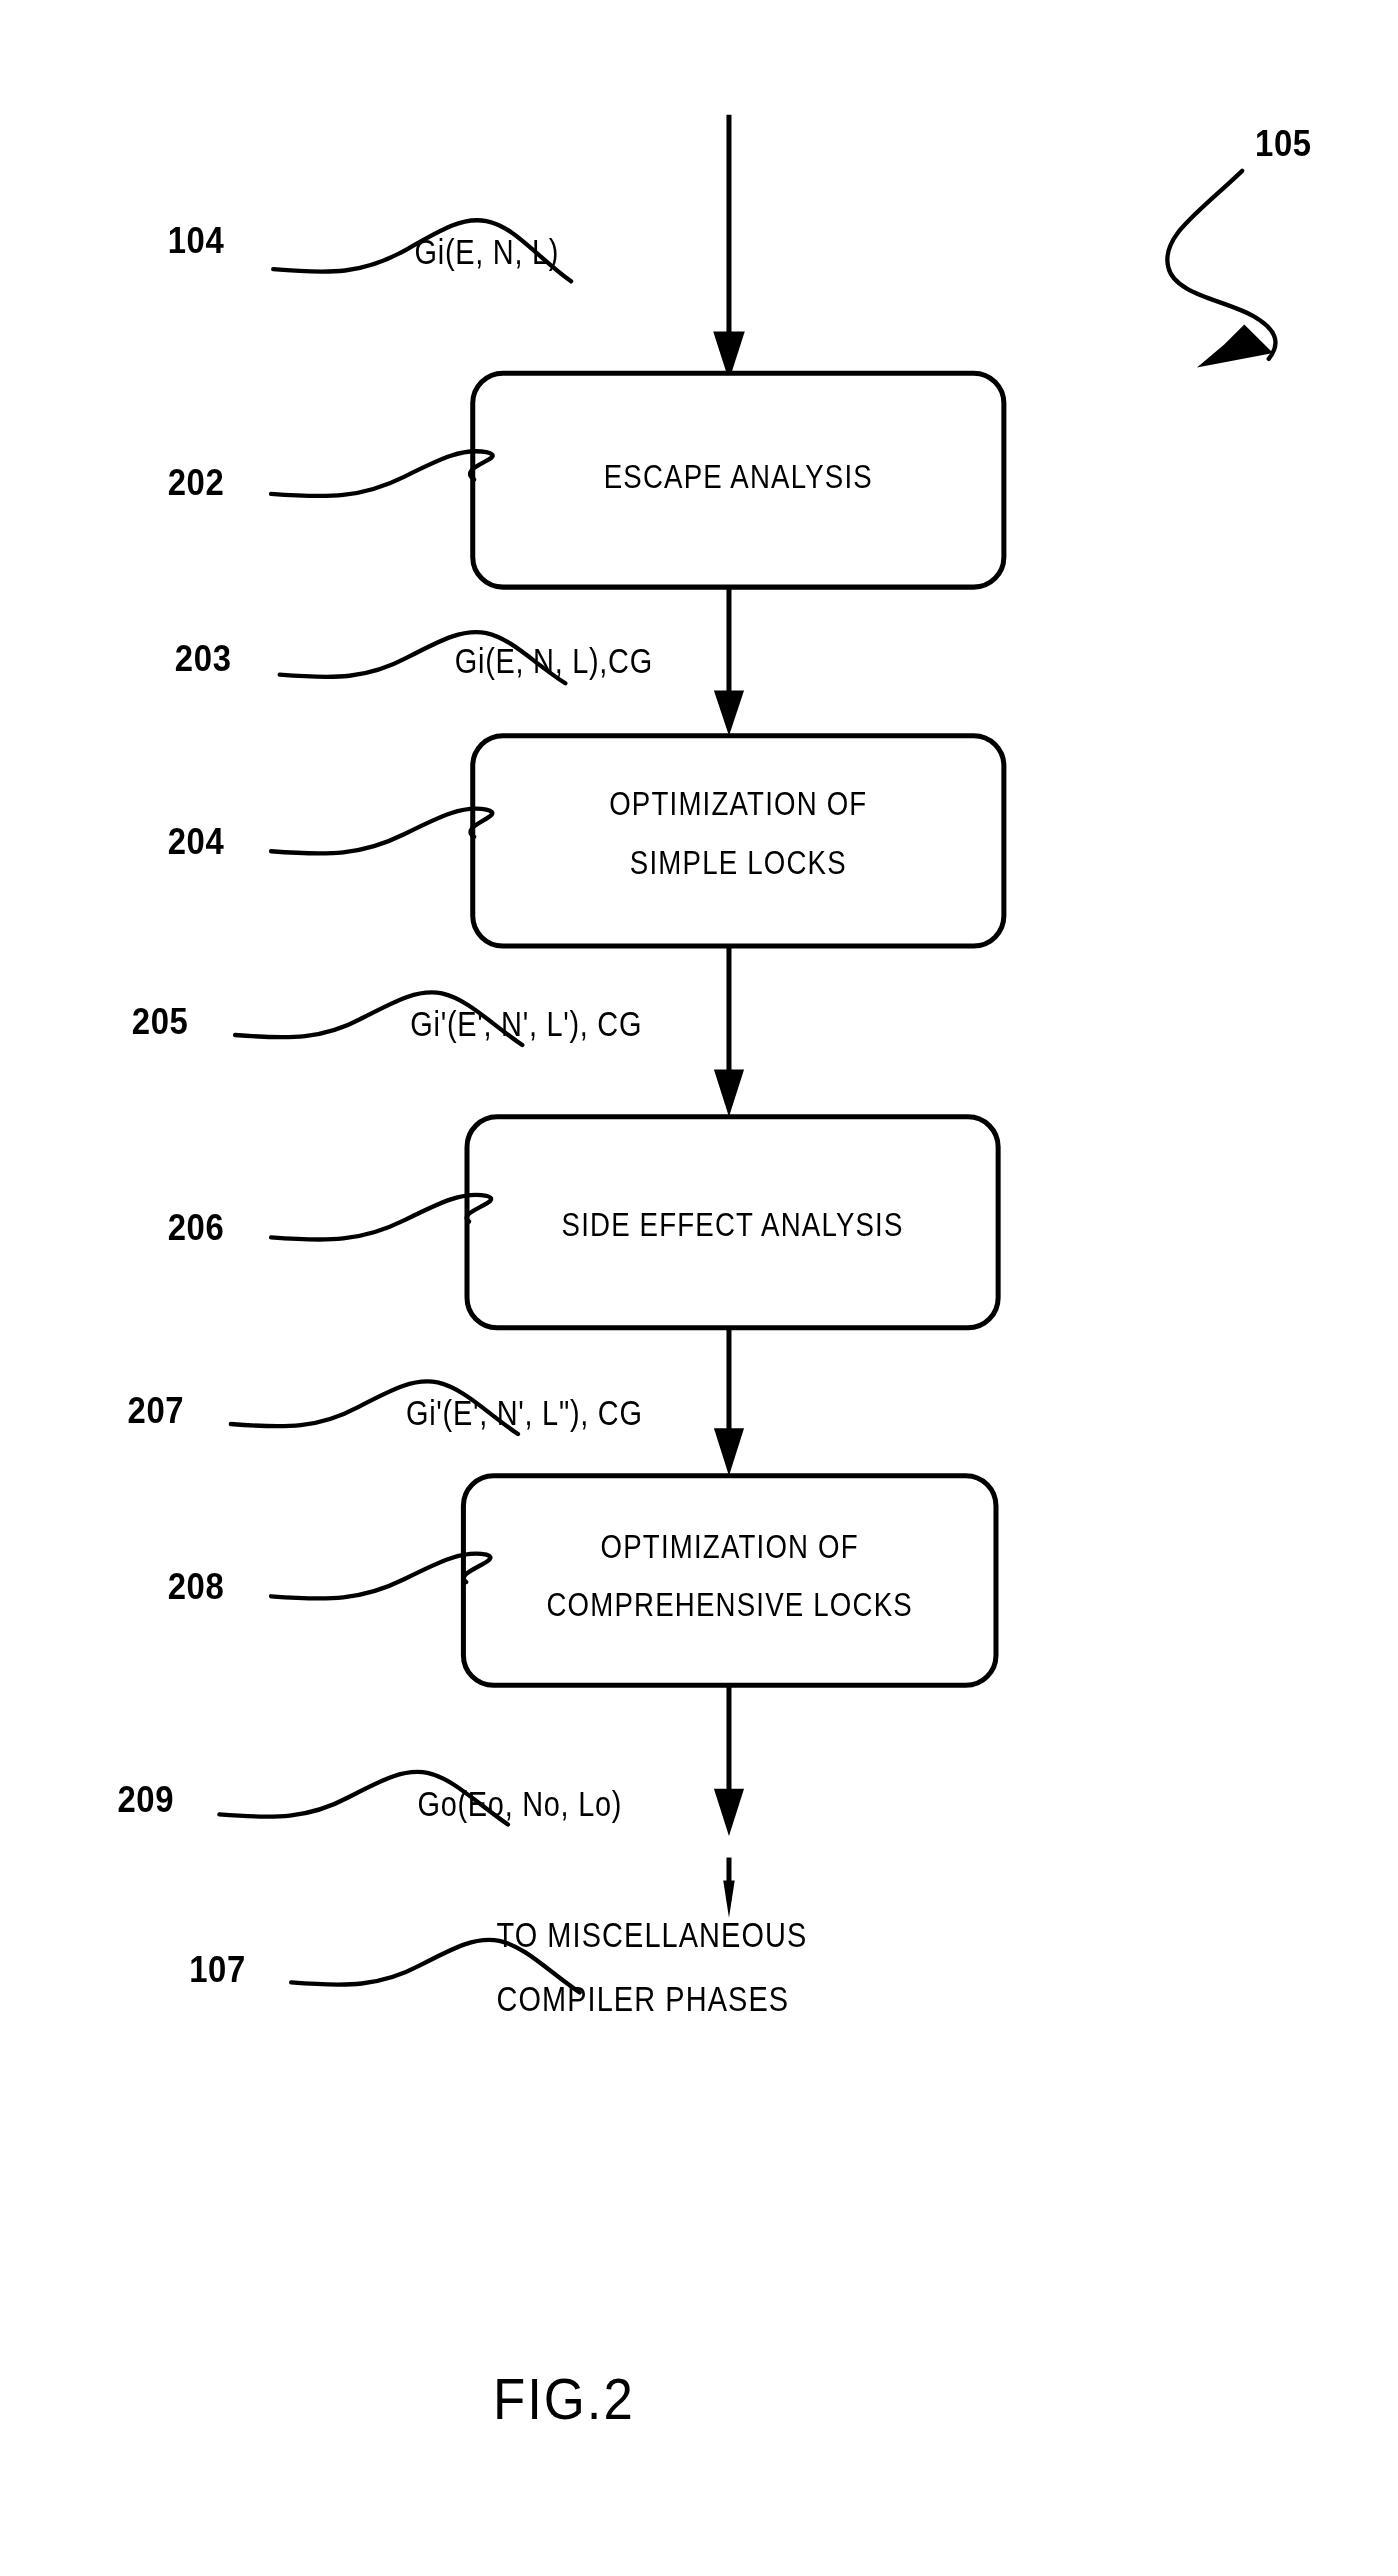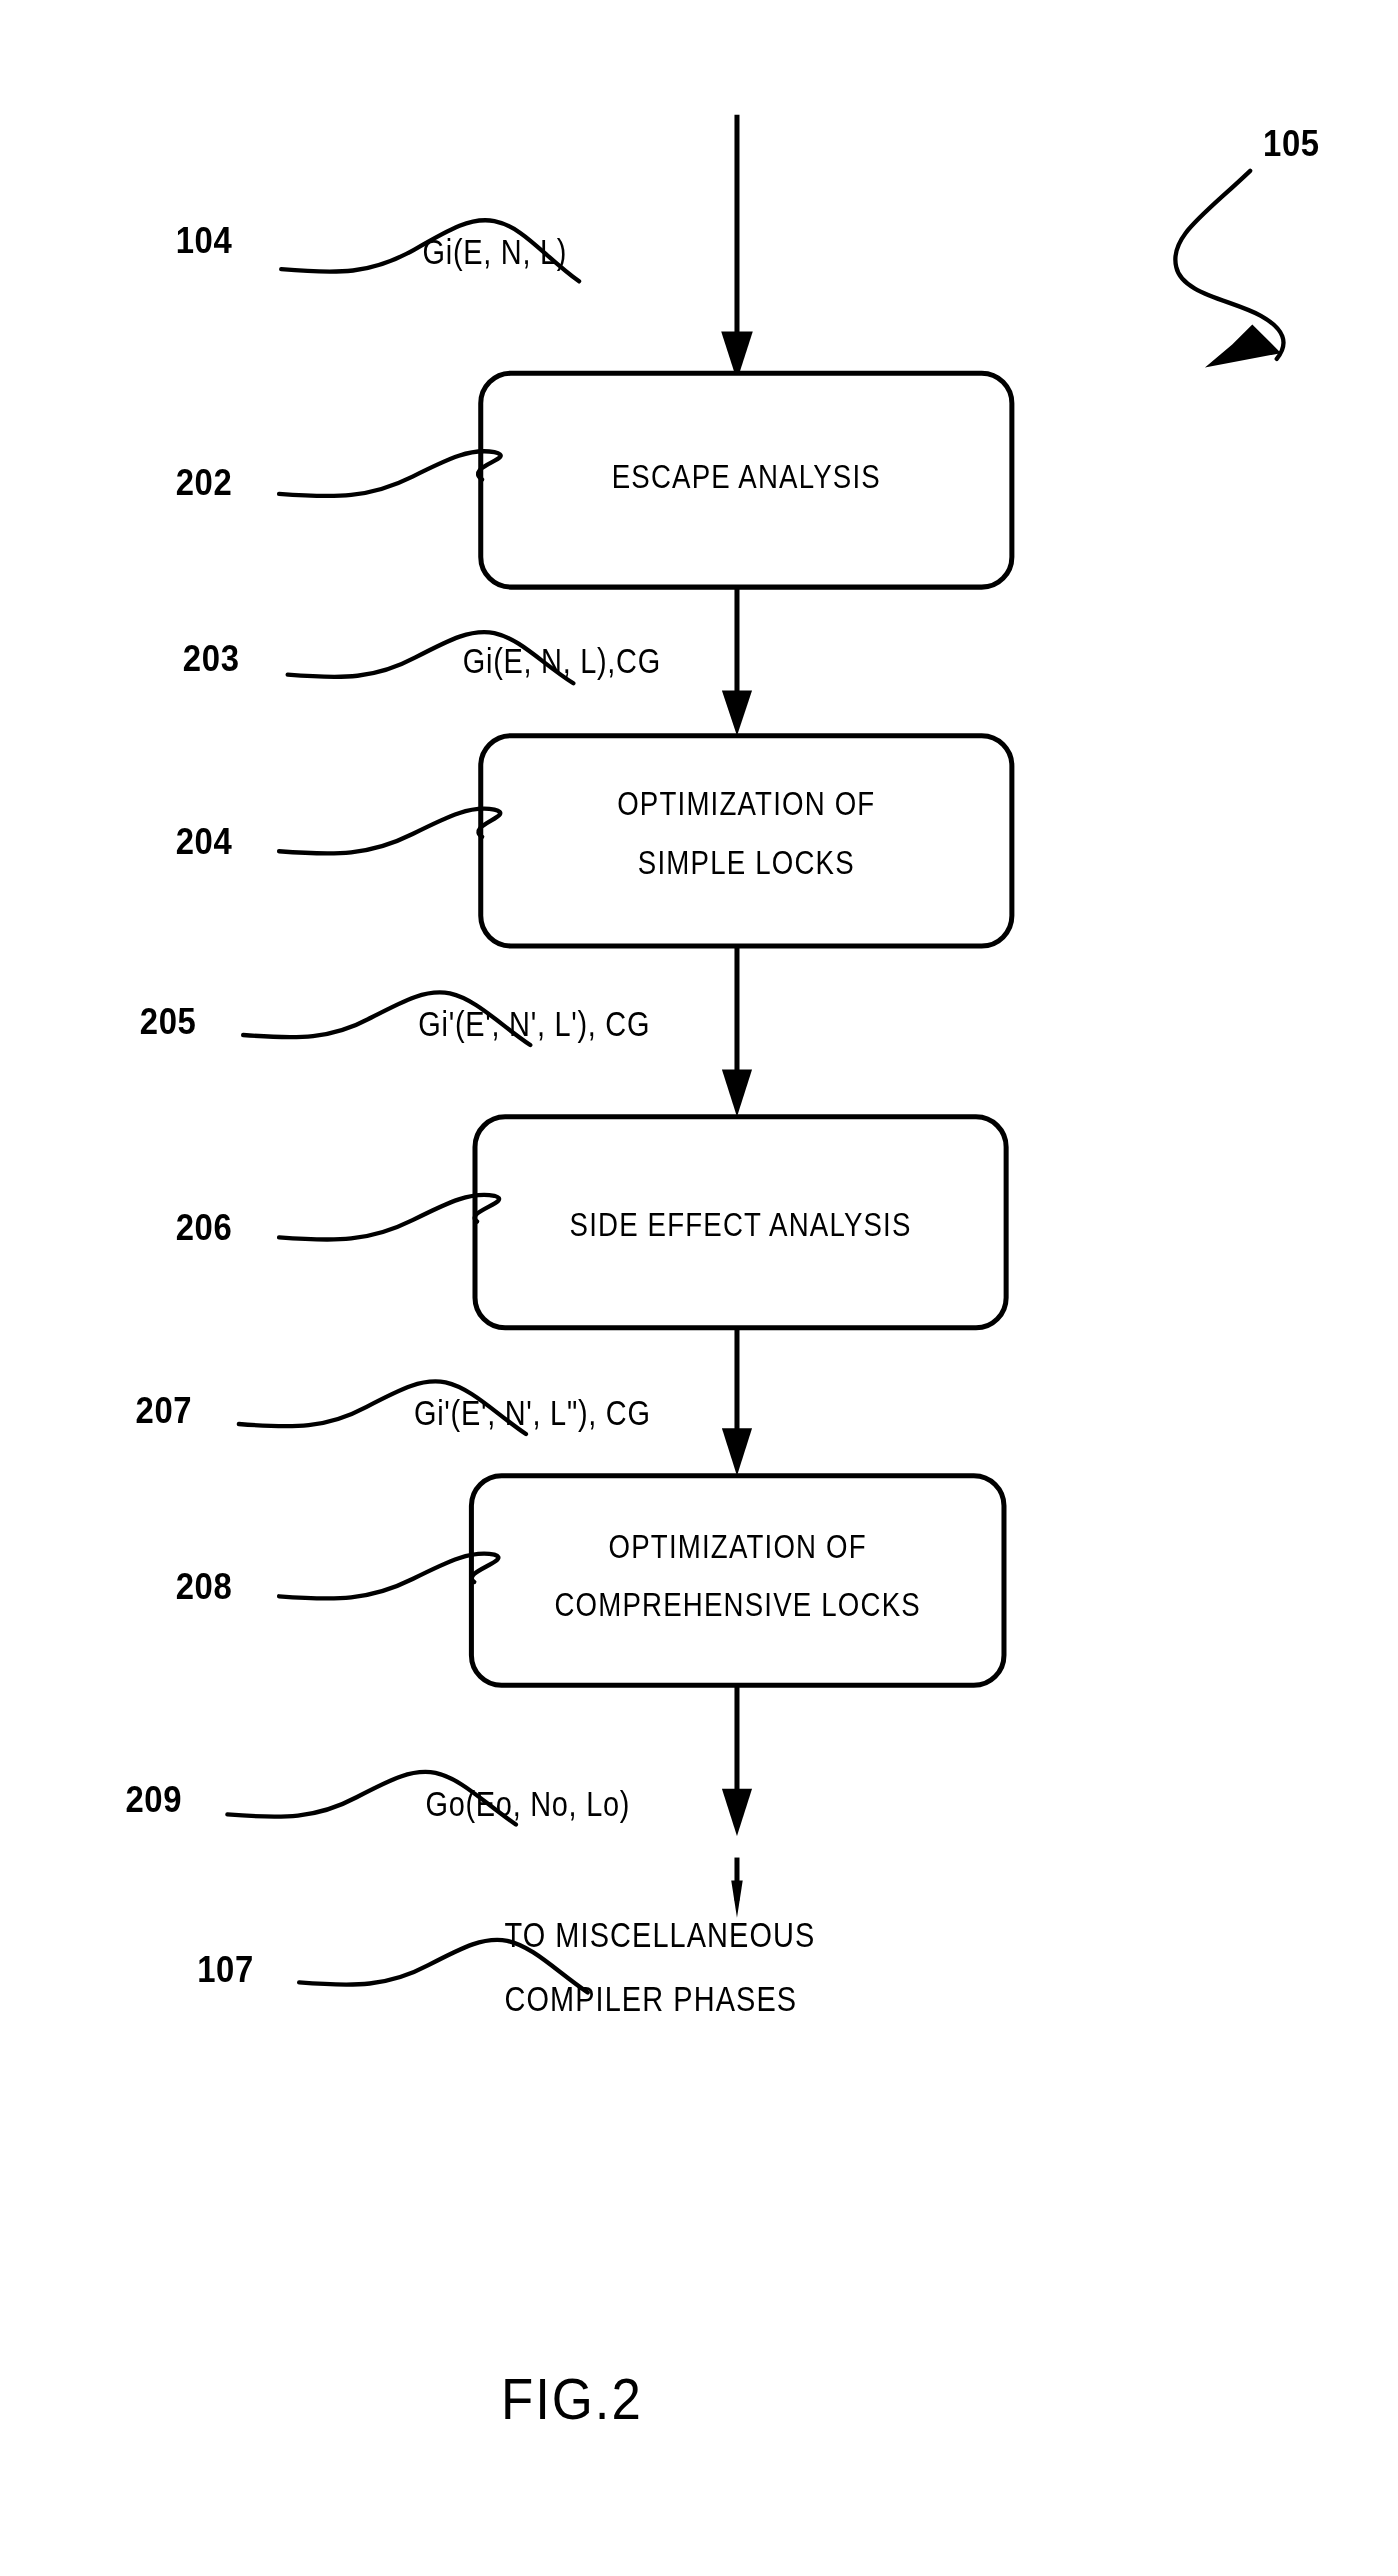--- a/index.html
+++ b/index.html
@@ -10,21 +10,21 @@
   }
   body {
     font-family: "Liberation Sans", sans-serif;
     width: 1399px;
     height: 2576px;
     position: relative;
     overflow: hidden;
   }
   #figure-root {
     position: absolute;
-    left: 12px;
+    left: 4px;
     top: 0;
     width: 1173px;
     height: 2576px;
   }
   svg#diagram {
     display: block;
     width: 1399px;
     height: 2576px;
   }
   .box-shape {

